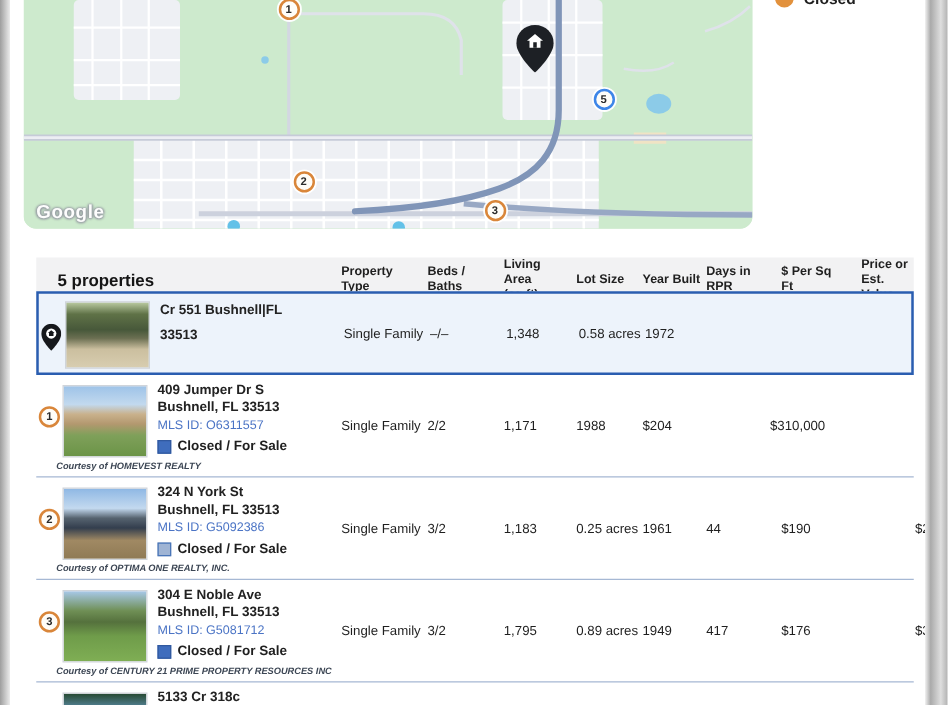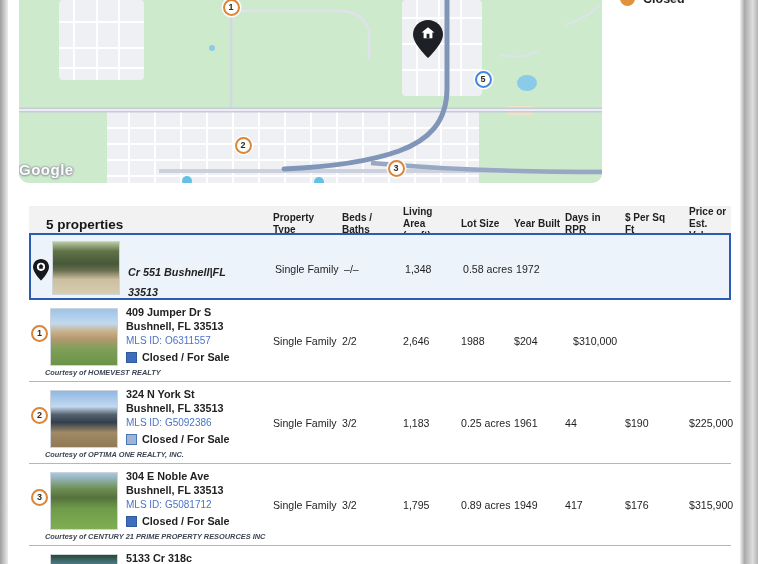--- a/index.html
+++ b/index.html
@@ -14,52 +14,52 @@
   .map-card { position:absolute; left:11px; top:0; width:583px; height:183px;
     border-radius:0 0 10px 10px; overflow:hidden; background:#cdeacd; }
   .map-svg { position:absolute; left:0; top:0; }
   .marker-layer { position:absolute; left:0; top:0; width:100%; height:100%; }
   .map-num { position:absolute; z-index:5; box-shadow:0 0 0 1.5px rgba(255,255,255,.95); }
   .num-marker { width:17px; height:17px; border-radius:50%; background:#fffdf8;
     border:2.5px solid #d9863a; color:#2b2b2b; font-size:9px; font-weight:bold;
     display:flex; align-items:center; justify-content:center; line-height:1; }
   .num-marker.listing { border-color:#3e86e8; }
   .map-pin { position:absolute; z-index:6; }
-  .google-logo { position:absolute; left:0; bottom:5px; font-size:15px; font-weight:bold;
+  .google-logo { position:absolute; left:10px; bottom:5px; font-size:15px; font-weight:bold;
     letter-spacing:.5px; color:#fdfdfd;
     text-shadow:0 0 2px #9aa0a6, 0 1px 2px #9aa0a6, 1px 0 2px #9aa0a6, -1px 0 2px #9aa0a6; }
   .legend { position:absolute; left:612px; top:-9px; display:flex; align-items:center; gap:8px; }
   .legend-dot { width:15px; height:15px; border-radius:50%; background:#e2913c; }
   .legend-label { font-size:12.5px; font-weight:bold; color:#1f1f1f; }
 
   
   .table { position:absolute; left:21px; top:206px; width:702px; }
   .grid { display:grid; grid-template-columns:244px 69px 61px 58px 53px 51px 60px 56px 1fr; }
   .thead { background:#f2f2f3; height:27px; align-items:center; }
   .title-cell { padding-left:17px; font-size:13.5px; font-weight:bold; color:#161616; }
   .hcell { font-size:10px; font-weight:bold; color:#1f1f1f; line-height:1.2;
     white-space:pre-line; padding-right:4px; }
   .hcell:last-child { padding-left:8px; }
 
   .prow { position:relative; height:82px; border-bottom:1px solid #a6b8d4; }
   .prow.subject { height:67px; background:#edf3fb; border:2px solid #2a5db0; }
   .prow.partial { border-bottom:none; }
   .cell.val { display:flex; align-items:center; font-size:10.6px; color:#1f1f1f;
     white-space:nowrap; padding-right:4px; }
-  .cell.val:last-child { padding-left:8px; }
+  .cell.val:last-child { padding-left:8px;margin-left:43px; }
 
   .addr { display:flex; position:static; }
   .marker-slot { width:17px; margin-left:2px; flex:0 0 17px; }
   .marker-slot .num-marker { margin-top:25px; }
   .subject .marker-slot svg { margin-top:24px; }
   .photo { width:68px; height:58px; flex:0 0 68px; margin:8px 0 0 2px;
     border:1px solid #cfd4da; }
   .subject .photo { height:54px; margin-top:6px; }
   .addr-text { margin-left:8px; padding-top:6px; }
-  .subject .addr-text { padding-top:28px;font-style:italic; }
+  .subject .addr-text { padding-top:4px; }
   .a1 { font-size:10.8px; font-weight:bold; color:#222; line-height:1.28; white-space:nowrap; }
   .subject .a1 { line-height:1.85; }
   .mls { font-size:10px; color:#4b74c5; line-height:1.35; white-space:nowrap; }
   .status { display:flex; align-items:center; gap:5px; margin-top:4px;text-align:right; }
   .status .sq { width:11px; height:11px; background:#3f6dbd; border:1px solid #31599f; }
   .status.muted .sq { background:#9fb4d4; border-color:#4a76b8; }
   .status .st-label { font-size:10.8px; font-weight:bold; color:#1f1f1f; white-space:nowrap; }
   .courtesy { position:absolute; left:16px; bottom:4px; font-size:7.4px; font-weight:bold;
     font-style:italic; color:#3c4654; white-space:nowrap; }
 
@@ -217,21 +217,21 @@
         <div class="mls">MLS ID: O6311557</div>
         <div class="status">
           <span class="sq"></span>
           <span class="st-label">Closed / For Sale</span>
         </div>
       </div>
       <div class="courtesy">Courtesy of HOMEVEST REALTY</div>
     </div>
     <div class="cell val">Single Family</div>
     <div class="cell val">2/2</div>
-    <div class="cell val">2,646</div>
+    <div class="cell val">1,171</div>
     <div class="cell val">1988</div>
     <div class="cell val">$204</div>
     <div class="cell val">$310,000</div>
   </div>
 
   <div class="prow grid">
     <div class="cell addr">
       <div class="marker-slot">
 
         <span class="num-marker" style="display: flex;">2</span>

